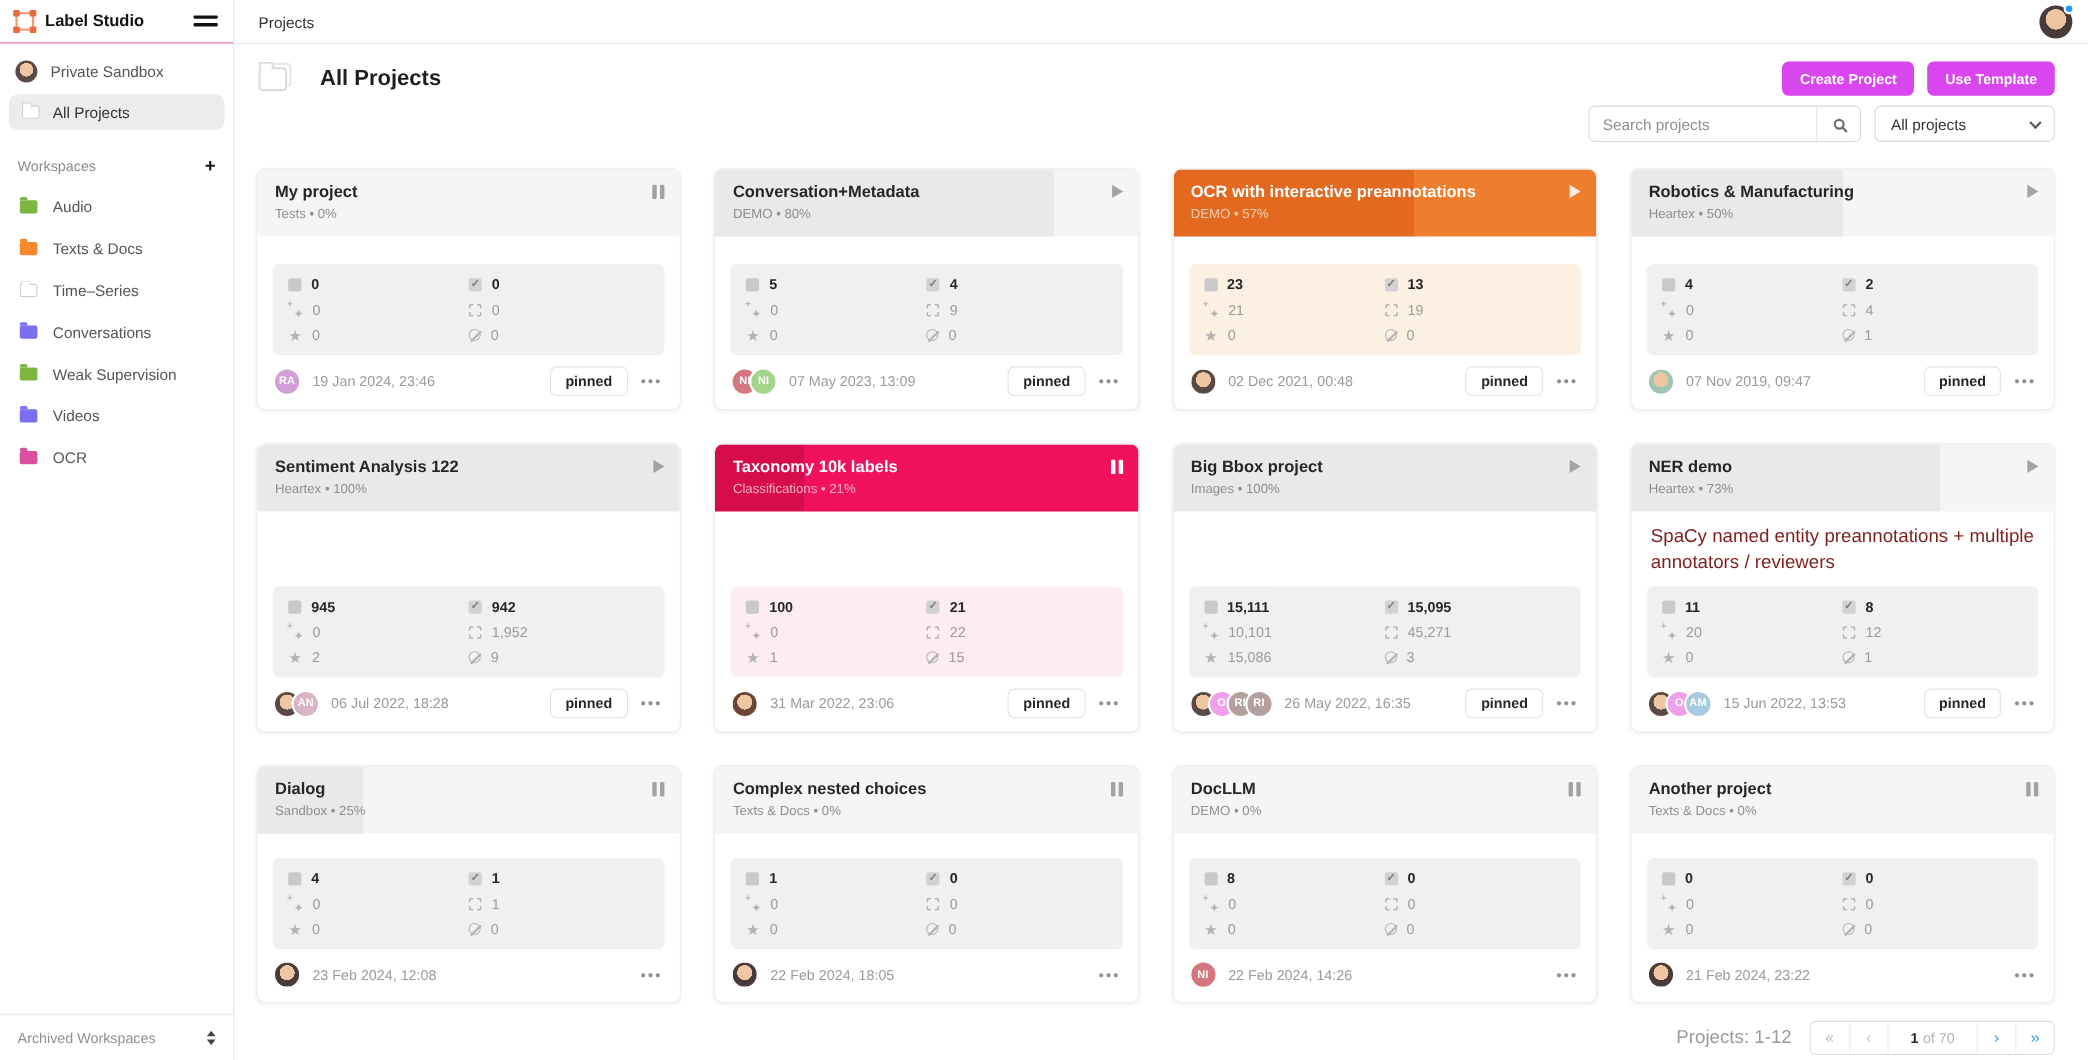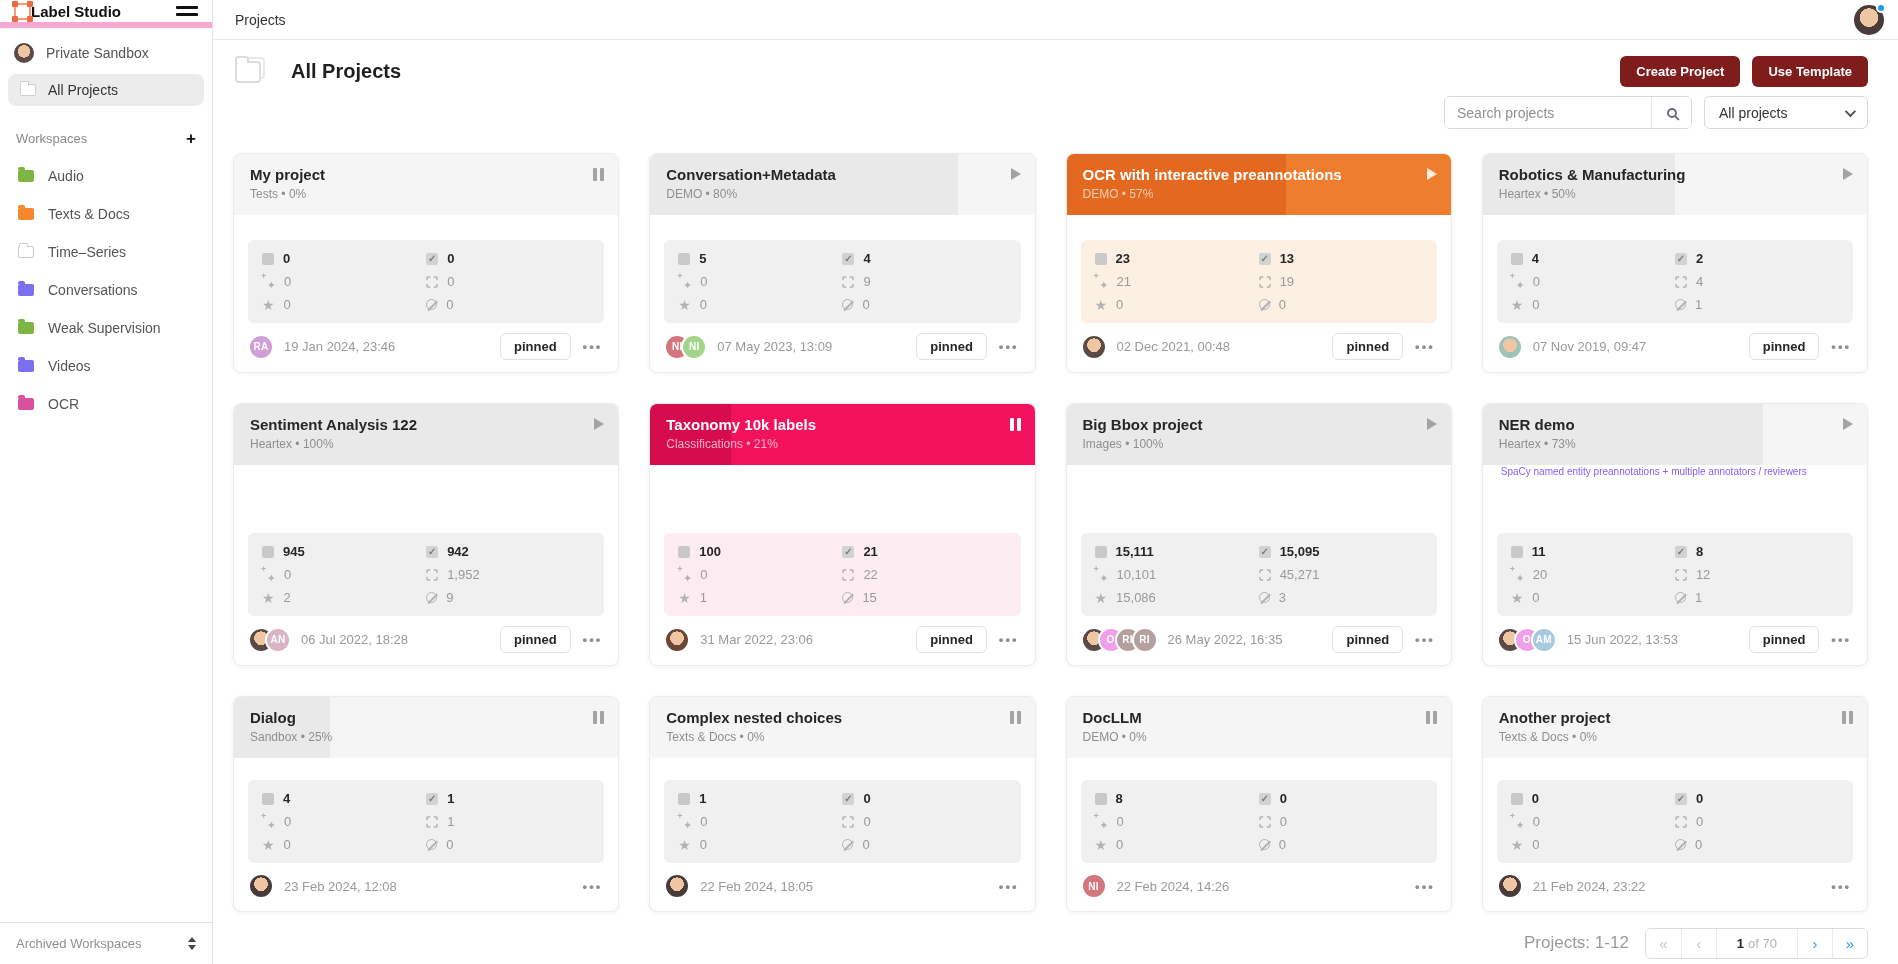--- a/index.html
+++ b/index.html
@@ -2,21 +2,21 @@
 <html><head>
 <meta charset="utf-8">
 <style>
   * { box-sizing: border-box; margin: 0; padding: 0; }
   html,body { width:1898px; height:964px; overflow:hidden; background:#fff;
     font-family:"Liberation Sans", sans-serif; color:#262626; }
   .app { display:flex; width:100%; height:100%; }
 
   
   .sidebar { width:213px; flex:0 0 213px; border-right:1px solid #e4e4e4; display:flex; flex-direction:column; position:relative; }
-  .sidebar-top { height:28px; border-bottom:6px solid #f9a8d4; display:flex; align-items:center; padding:0 14px; }
+  .sidebar-top { height:40px; border-bottom:2px solid #f9a8d4; display:flex; align-items:center; padding:0 14px; gap:10px; }
   .logo { width:17px; height:17px; position:relative; border:2px solid #f59b7c; border-radius:2px; }
   .logo i { position:absolute; width:6px; height:6px; background:#ec6a3f; border-radius:1px; }
   .logo i:nth-child(1){ top:-4px; left:-4px; } .logo i:nth-child(2){ top:-4px; right:-4px; }
   .logo i:nth-child(3){ bottom:-4px; left:-4px; } .logo i:nth-child(4){ bottom:-4px; right:-4px; }
   .brand { font-size:15px; font-weight:700; color:#111; }
   .hamburger { margin-left:auto; width:22px; cursor:pointer; }
   .hamburger b { display:block; height:3px; background:#111; border-radius:1px; margin:4px 0; }
 
   .sidebar-row { display:flex; align-items:center; gap:12px; padding:9px 14px; font-size:14px; color:#555; }
   .sidebar-row.first { margin-top:6px; }
@@ -49,21 +49,21 @@
   .user-avatar .dot { position:absolute; top:-2px; right:-2px; width:10px; height:10px; background:#1e9bf0; border:2px solid #fff; border-radius:50%; }
 
   .page-header { padding:16px 30px 0 20px; }
   .ph-row1 { display:flex; align-items:center; }
   .ap-icon { width:36px; height:30px; position:relative; margin-right:22px; }
   .ap-icon .l2 { position:absolute; top:0; left:6px; width:26px; height:22px; border:2px solid #e8e8e8; border-radius:4px; background:#fff; }
   .ap-icon .l1 { position:absolute; top:4px; left:2px; width:26px; height:22px; border:2px solid #ddd; border-radius:4px; background:#fff; }
   .ap-icon .l1::before { content:""; position:absolute; top:-7px; left:-2px; width:10px; height:5px; border:2px solid #ddd; border-bottom:none; border-radius:3px 3px 0 0; background:#fff; }
   .page-title { font-size:20px; font-weight:700; color:#1f1f1f; }
   .ph-buttons { margin-left:auto; display:flex; gap:12px; }
-  .btn-blue { background:#7f1d1d; color:#fff; font-size:13px; font-weight:700; border:none; border-radius:6px; padding:8px 16px; cursor:pointer; font-family:inherit; }
+  .btn-blue { background:#d946ef; color:#fff; font-size:13px; font-weight:700; border:none; border-radius:6px; padding:8px 16px; cursor:pointer; font-family:inherit; }
   .ph-row2 { display:flex; justify-content:flex-end; margin-top:9px; gap:12px; }
   .search-box { display:flex; border:1px solid #d9d9d9; border-radius:6px; overflow:hidden; background:#fff; height:33px; width:248px; }
   .search-box input { border:none; outline:none; flex:1; padding:0 12px; font-size:14px; color:#333; font-family:inherit; }
   .search-box input::placeholder { color:#8f8f8f; }
   .search-btn { width:40px; border-left:1px solid #e6e6e6; display:flex; align-items:center; justify-content:center; cursor:pointer; background:#fff; }
   .mag { width:10px; height:10px; border:2px solid #6d6d7a; border-radius:50%; position:relative; }
   .mag::after { content:""; position:absolute; width:2px; height:6px; background:#6d6d7a; transform:rotate(-45deg); bottom:-5px; right:-3px; border-radius:1px; }
   .select { width:164px; height:33px; border:1px solid #d9d9d9; border-radius:6px; display:flex; align-items:center; padding:0 14px; font-size:14px; color:#333; cursor:pointer; background:#fff; }
   .select .val { flex:1; }
   .chev-down { width:8px; height:8px; border-right:2px solid #555; border-bottom:2px solid #555; transform:rotate(45deg) translateY(-2px); }
@@ -76,21 +76,21 @@
   .card-subtitle { font-size:12px; color:#8f8f8f; margin-top:4px; }
   .card.light .card-title { color:#fff; }
   .card.light .card-subtitle { color:rgba(255,255,255,.66); }
   .status { position:absolute; top:14px; right:14px; }
   .icon-pause { display:flex; gap:3px; }
   .icon-pause b { width:4px; height:13px; background:#a3a3a3; border-radius:1px; }
   .icon-play { width:0; height:0; border-top:6px solid transparent; border-bottom:6px solid transparent; border-left:10px solid #a3a3a3; }
   .card.light .icon-pause b { background:#fff; }
   .card.light .icon-play { border-left-color:rgba(255,255,255,.85); }
   .card-body { flex:1; display:flex; flex-direction:column; padding:0 14px; }
-  .card-desc { font-size:10px; color:#8b5cf6; margin:0 4px 0; line-height:1.35; }
+  .card-desc { font-size:17px; color:#7f1d1d; margin:12px 4px 0; line-height:1.35; }
   .stats { margin-top:auto; background:#f0f0f0; border-radius:6px; padding:11px 14px; display:grid; grid-template-columns:1fr 1fr; row-gap:8px; }
   .stat { display:flex; align-items:center; gap:9px; font-size:13px; color:#9a9a9a; }
   .stat.primary { color:#262626; font-weight:700; }
   .ic { flex:0 0 auto; }
   .ic-square { width:12px; height:12px; background:#c9c9c9; border-radius:2px; }
   .ic-check { width:12px; height:12px; background:#d2d2d2; border-radius:2px; color:#7d7d7d; font-size:10px; line-height:12px; text-align:center; font-weight:700; }
   .ic-spark { position:relative; width:13px; height:13px; color:#b3b3b3; }
   .ic-spark::before { content:"✦"; position:absolute; bottom:-4px; right:-1px; font-size:11px; }
   .ic-spark::after { content:"+"; position:absolute; top:-4px; left:-1px; font-size:9px; font-weight:700; }
   .ic-star { color:#b3b3b3; font-size:14px; line-height:12px; }

